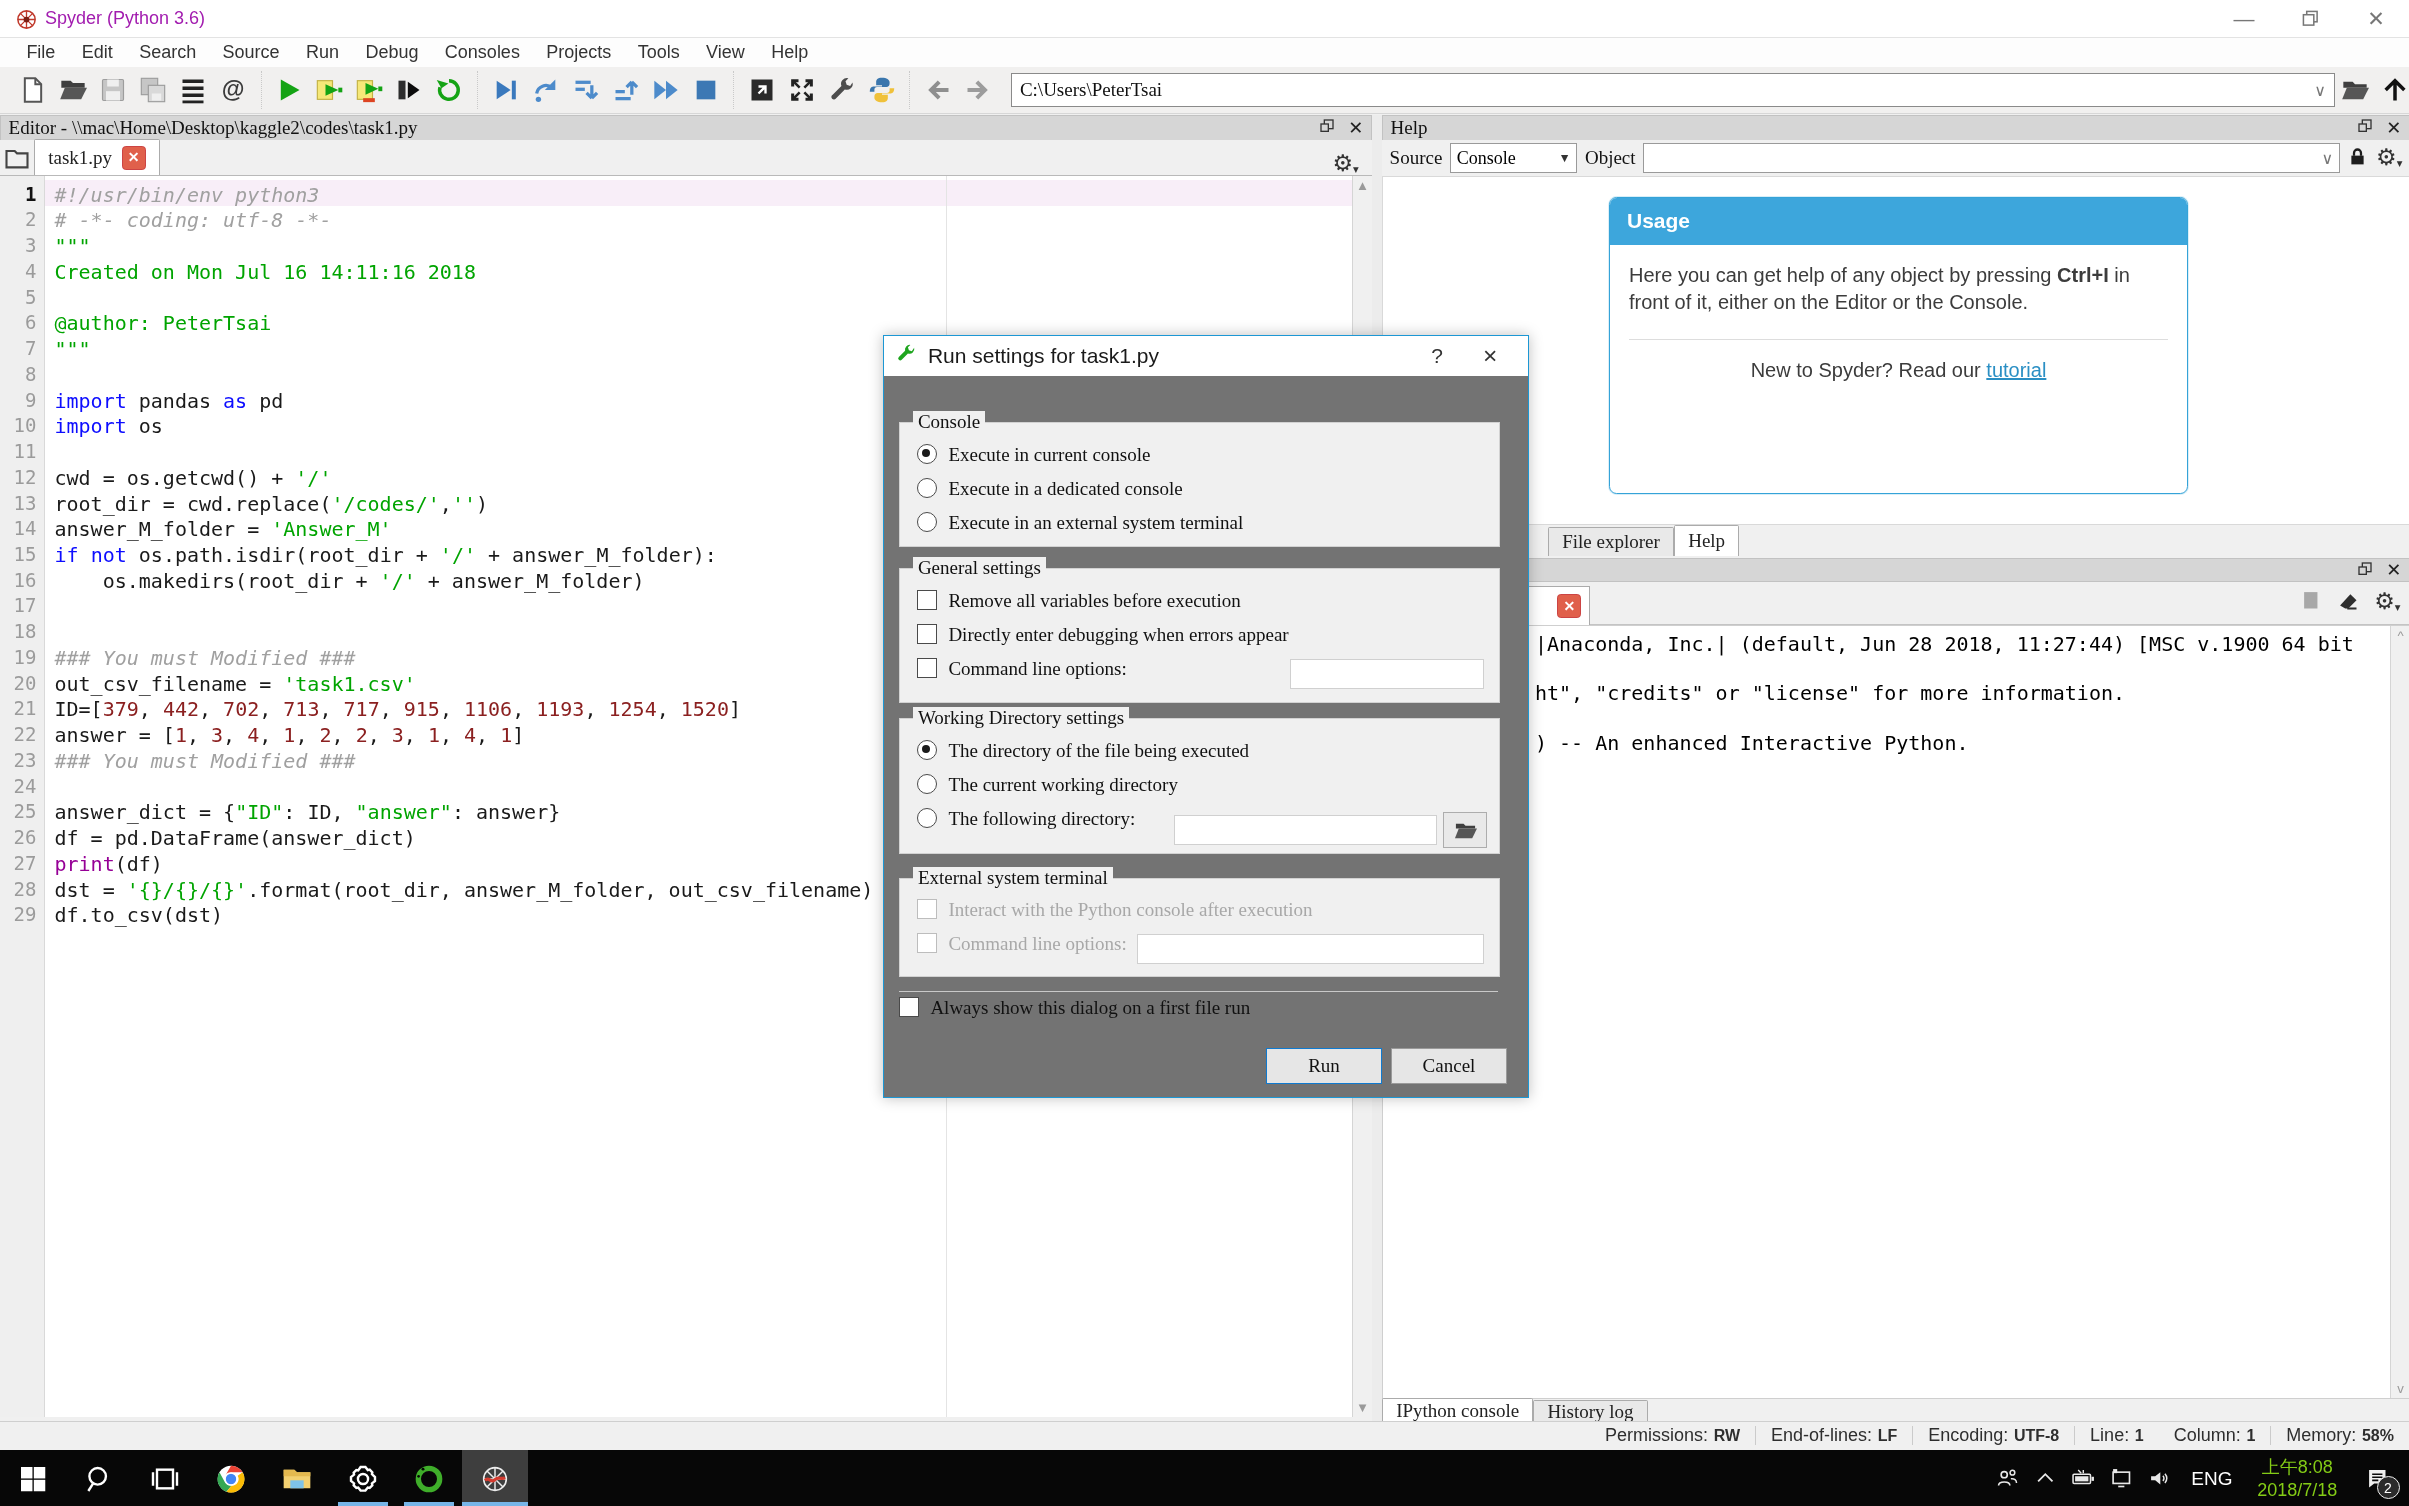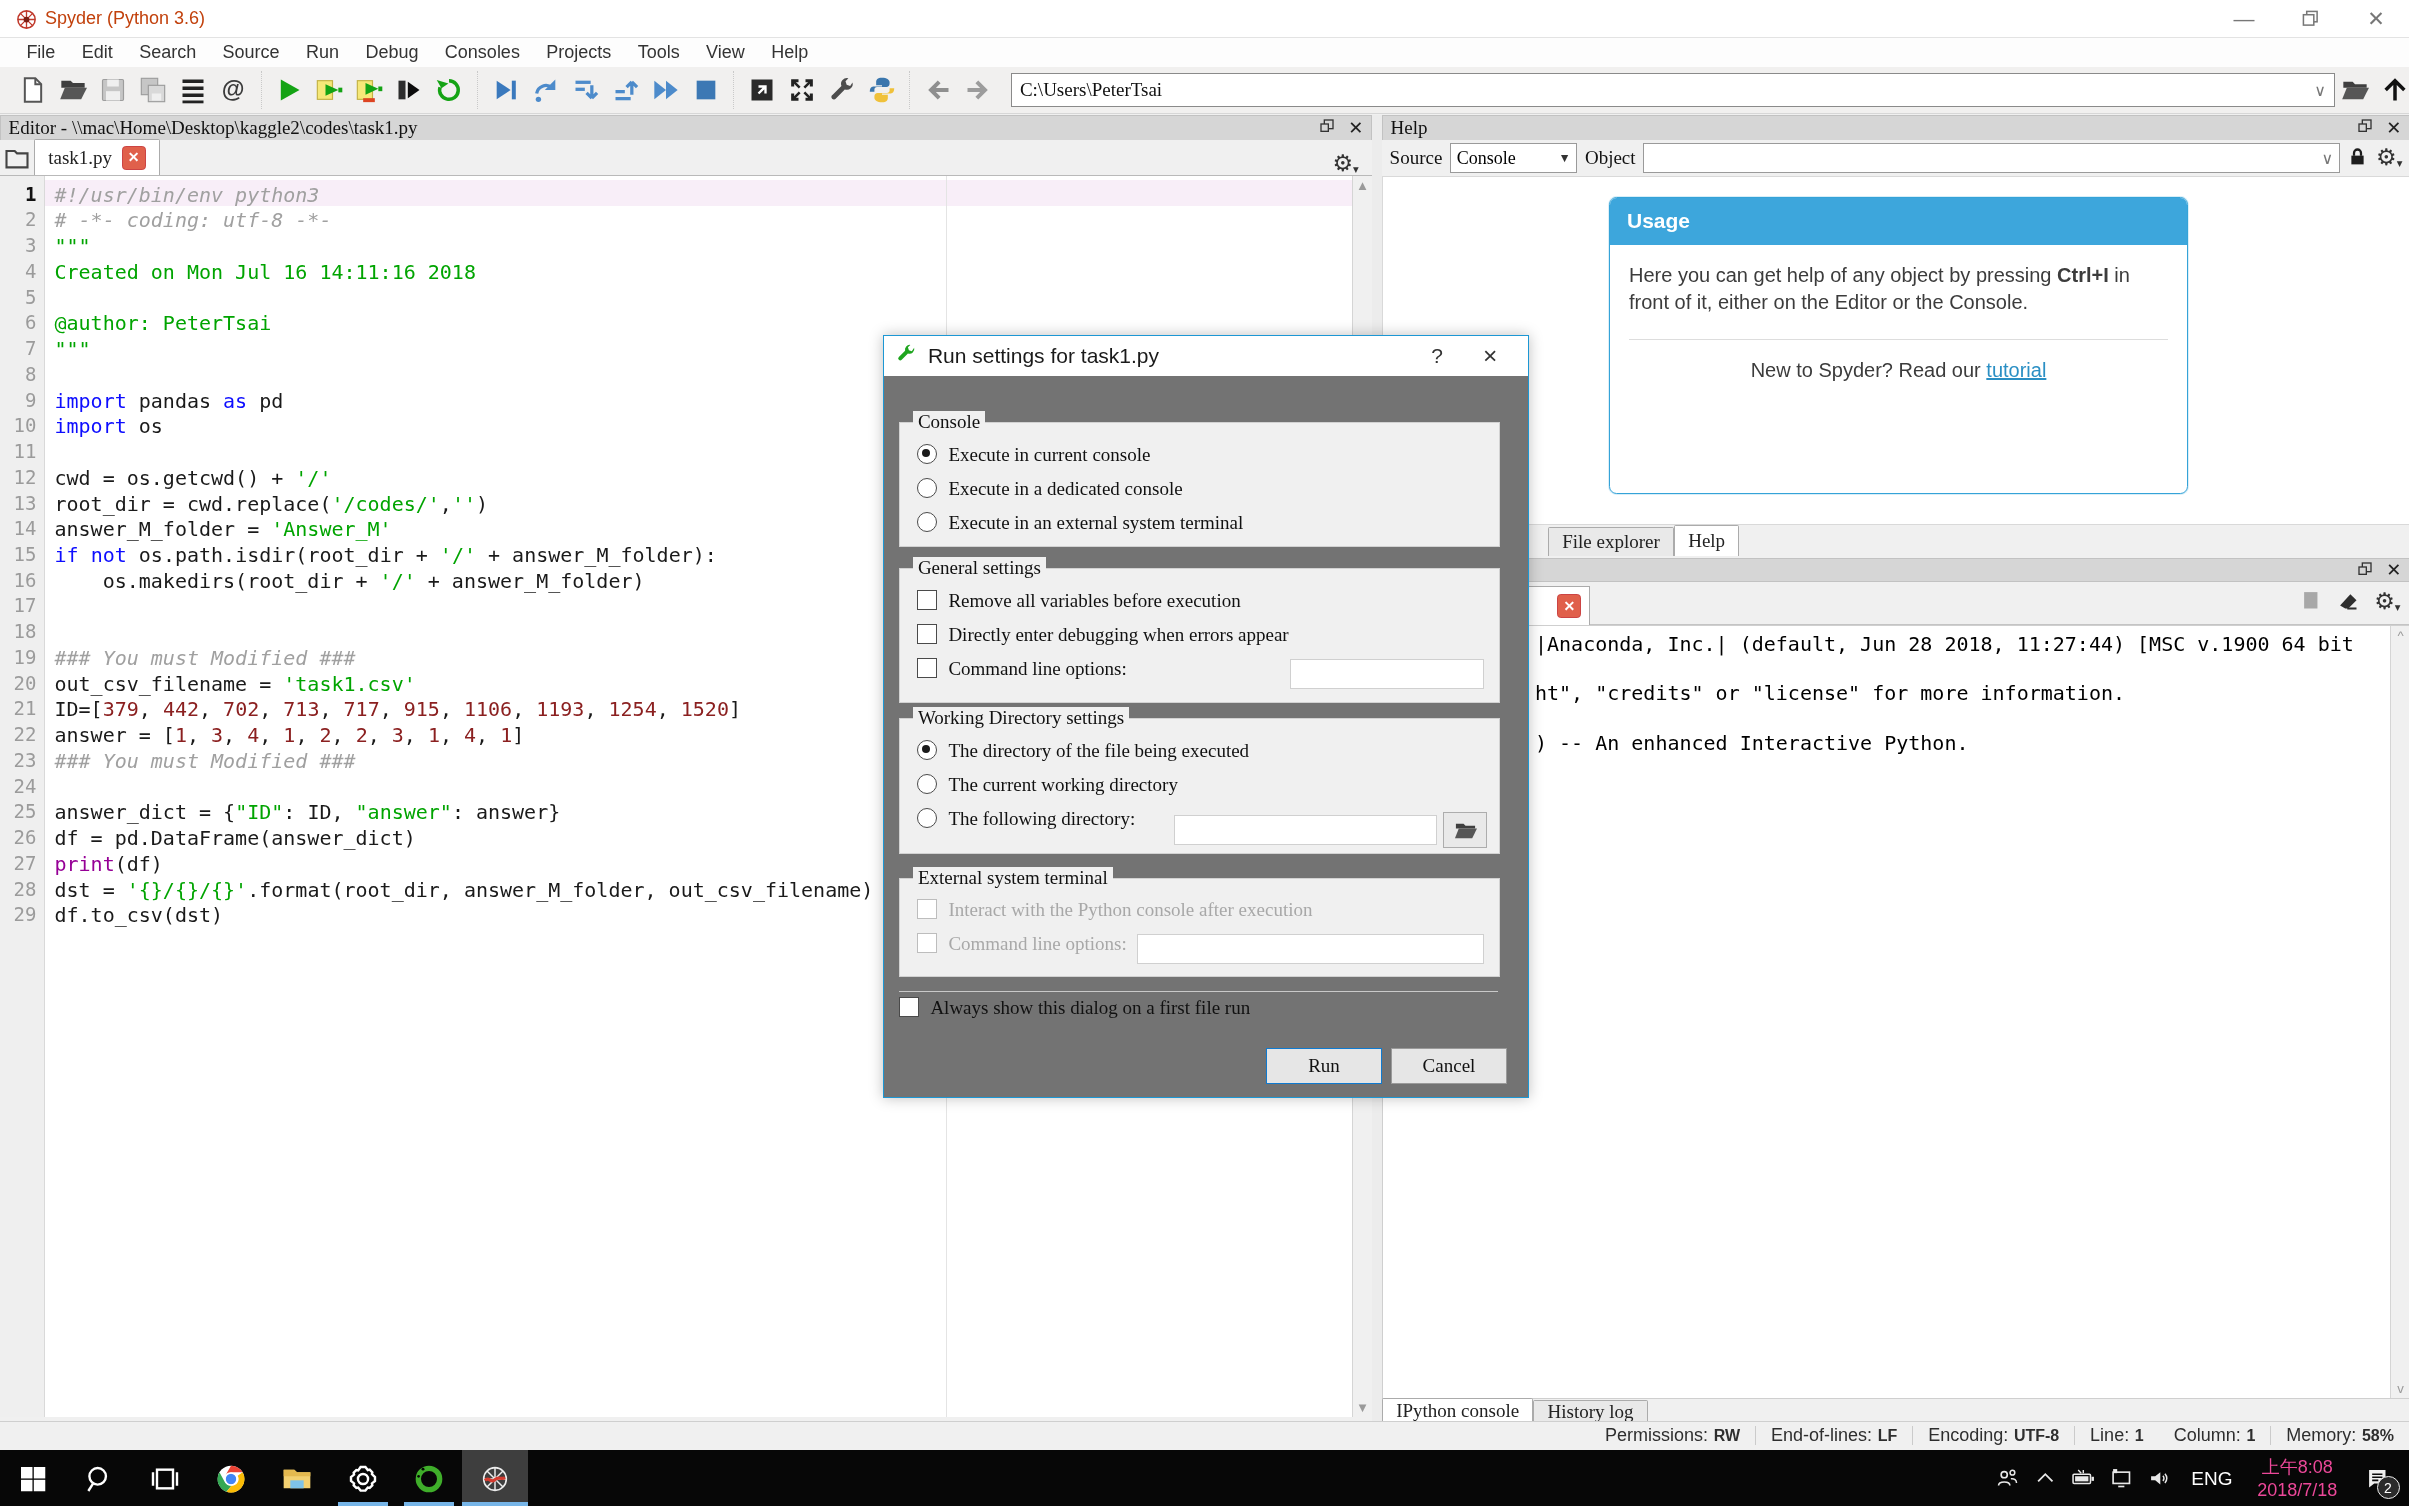--- a/index.html
+++ b/index.html
@@ -2,21 +2,21 @@
 <html style="font-size:15px"><head>
 <meta charset="utf-8">
 <style>
   html,body{margin:0;padding:0;background:#888;}
   #root{position:relative;width:2409px;height:1507px;background:#f0f0f0;overflow:hidden;
         font-family:"Liberation Sans",sans-serif;-webkit-font-smoothing:antialiased;}
   .abs{position:absolute;box-sizing:border-box;}
   .row{display:flex;align-items:center;}
   
   #titlebar{left:0;top:0;width:2409px;height:38px;background:#fff;border-bottom:0.9px solid #e3e3e3;}
-  #titlebar .t{font-size:18px;color:#c2410c;margin-left:9.5px;}
+  #titlebar .t{font-size:18px;color:#a21caf;margin-left:9.5px;}
   .winbtn{width:66px;height:38px;display:flex;align-items:center;justify-content:center;color:#777;font-size:21px;}
   
   #menubar{left:0;top:38px;width:2409px;height:29px;background:#fdfdfd;display:flex;align-items:center;padding-left:13.2px;}
   .menu-item{font-size:18px;color:#333;padding:0 13.2px;height:100%;display:flex;align-items:center;}
   
   #toolbar{left:0;top:67px;width:2409px;height:47px;background:#f1f0ef;border-bottom:0.9px solid #d7d7d7;display:flex;align-items:center;padding-left:5.7px;}
   .tgroup{display:flex;align-items:center;padding:0 7.6px;border-left:0.9px dotted #c9c9c9;}
   .tgroup:first-child{border-left:none;}
   .tbtn{width:40px;height:38px;display:flex;align-items:center;justify-content:center;}
   .tbtn svg{width:28px;height:28px;}
@@ -76,21 +76,21 @@
   
   #taskbar{left:0;top:1450px;width:2409px;height:57px;background:#070707;display:flex;align-items:stretch;}
   .tb-app{width:66px;display:flex;align-items:center;justify-content:center;position:relative;}
   .tb-app svg{width:32px;height:32px;}
   .tb-app.running::after{content:"";position:absolute;left:7.6px;right:7.6px;bottom:0;height:4.7px;background:#76b5e8;}
   .tb-app.active{background:#3e3e3e;}
   .tb-app.active::after{left:0;right:0;background:#76b5e8;}
   #tray{margin-left:auto;display:flex;align-items:center;gap:3.8px;padding-right:7.6px;}
   .tray-ic{width:38px;height:57px;display:flex;align-items:center;justify-content:center;color:#e8e8e8;}
   .tray-ic svg{width:24.6px;height:24.6px;}
-  #clock{color:#ec4899;font-size:18px;text-align:center;line-height:1.25;padding:0 11.4px;}
+  #clock{color:#84cc16;font-size:18px;text-align:center;line-height:1.25;padding:0 11.4px;}
   #lang{color:#fff;font-size:19px;padding:0 9.5px;}
   
   #dialog{left:883px;top:335px;width:646px;height:763px;background:#737373;border:0.9px solid #1c97d4;z-index:50;box-shadow:0 0 13.2px rgba(0,0,0,.25);}
   #dlg-title{height:40px;background:#fff;display:flex;align-items:center;padding:0 11.4px;}
   #dlg-title .t{font-size:21px;color:#1a1a1a;margin-left:9.5px;flex:1;}
   .dlg-sysbtn{width:53px;height:40px;display:flex;align-items:center;justify-content:center;font-size:21px;color:#333;}
   .gbox{position:absolute;left:15px;width:599px;border:0.9px solid #d2d2d2;background:#f0f0f0;}
   .gbox .glabel{position:absolute;top:-12.3px;left:13.2px;background:#f0f0f0;padding:0 4.7px;font-size:19px;color:#111;font-family:"Liberation Serif",serif;}
   .opt-row{position:absolute;left:17px;display:flex;align-items:flex-start;gap:11.4px;height:32px;font-size:19px;color:#111;font-family:"Liberation Serif",serif;}
   .radio{width:18px;height:18px;border:0.9px solid #4a4a4a;border-radius:50%;background:#fff;position:relative;flex:0 0 auto;}

